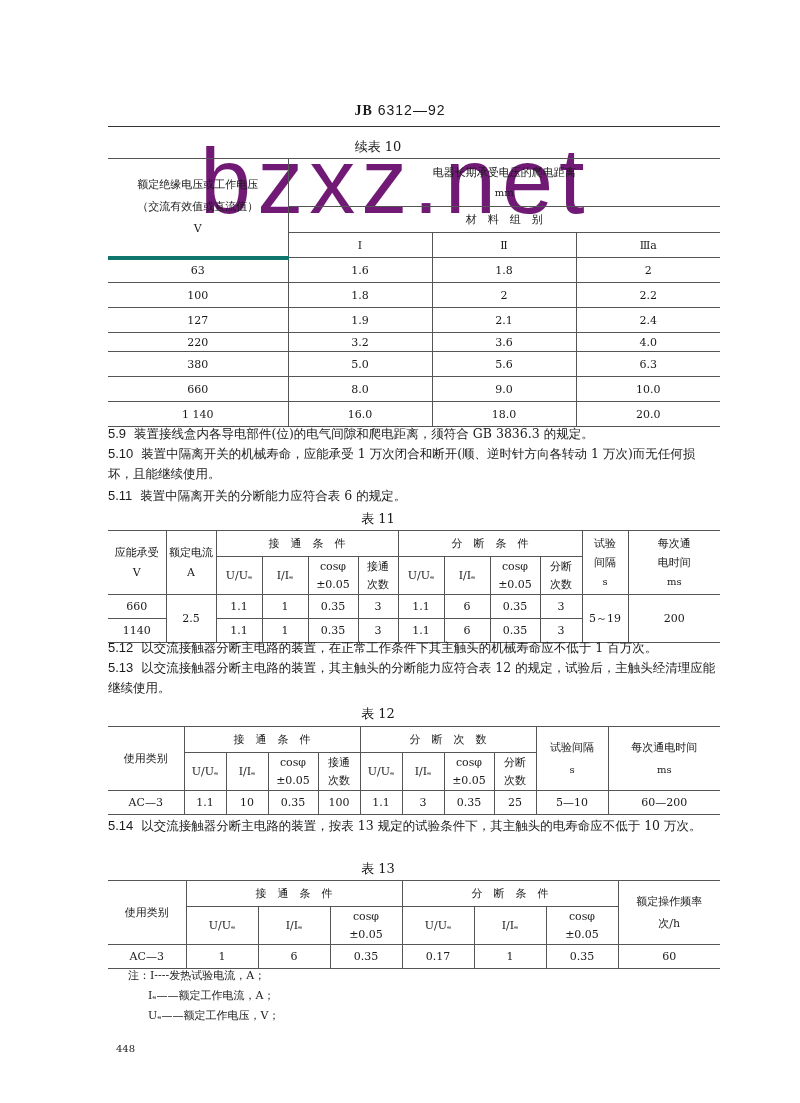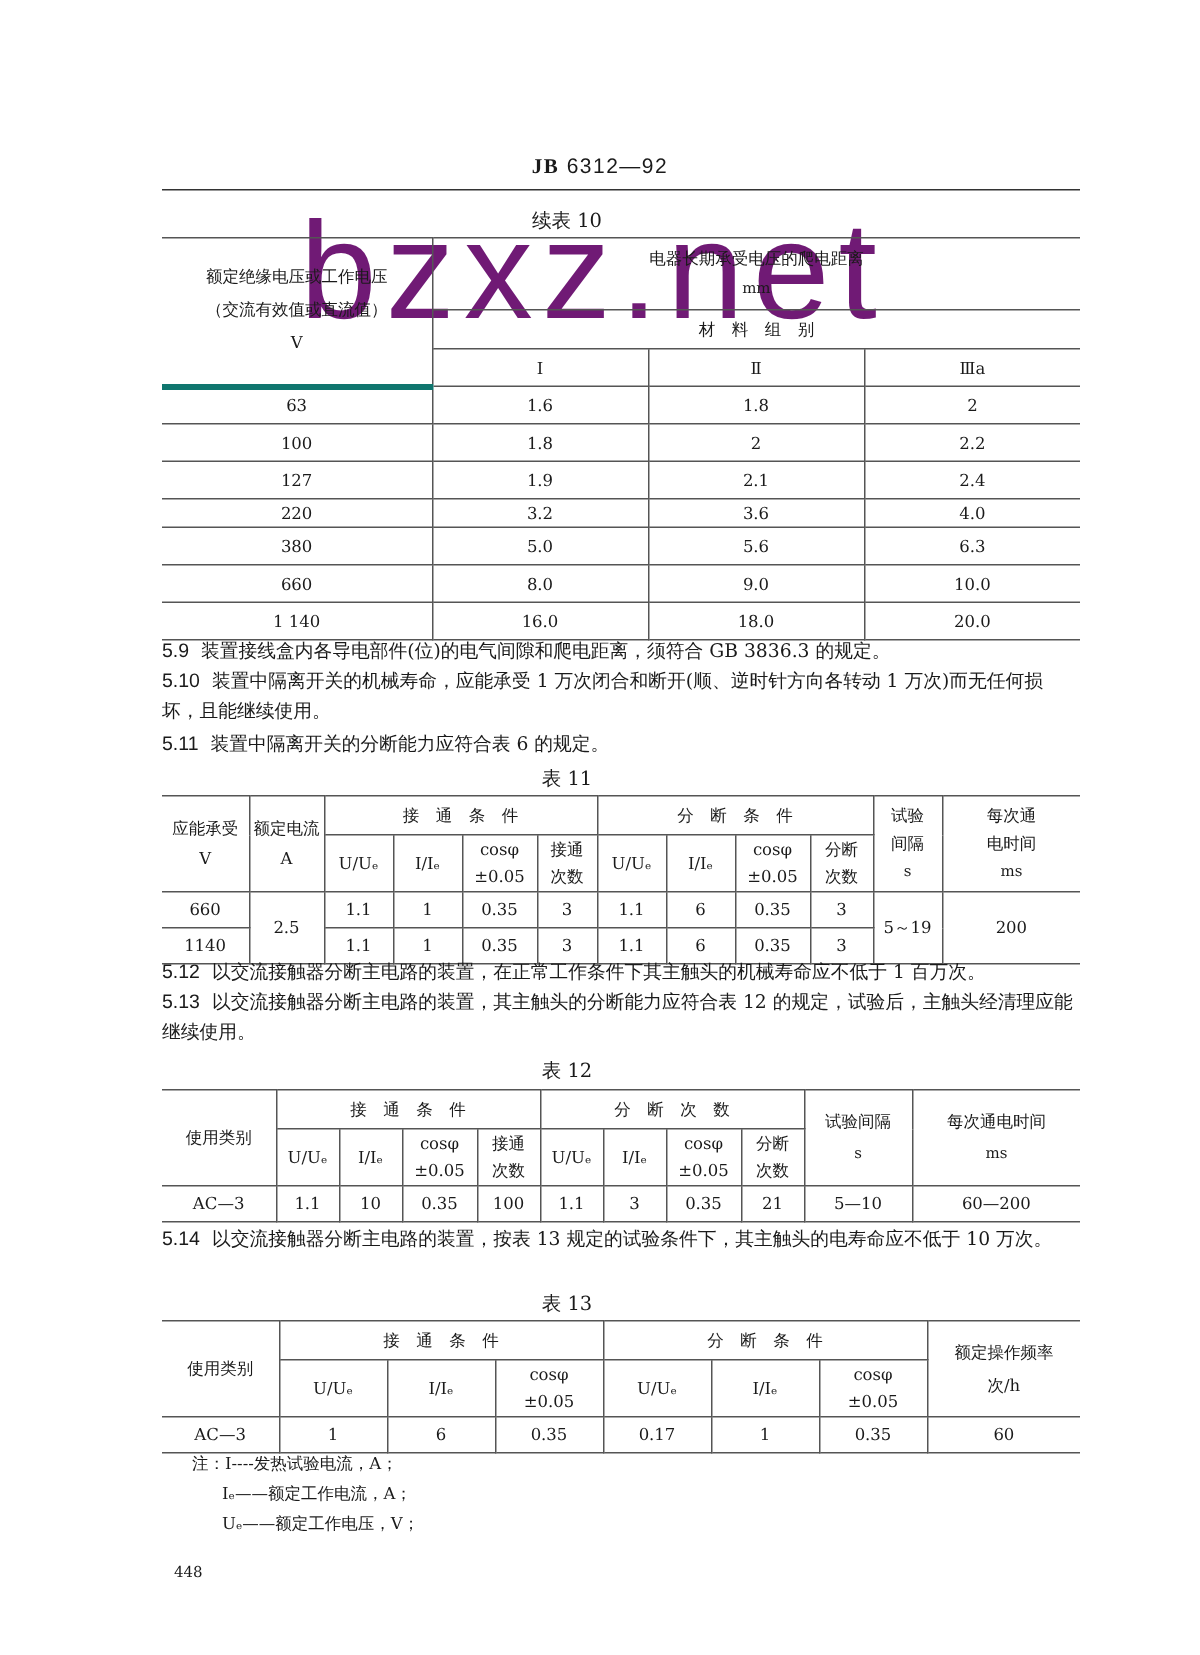--- a/index.html
+++ b/index.html
@@ -267,21 +267,21 @@
   </tr>
   <tr style="height:24px">
     <td>AC—3</td>
     <td>1.1</td>
     <td>10</td>
     <td>0.35</td>
     <td>100</td>
     <td>1.1</td>
     <td>3</td>
     <td>0.35</td>
-    <td>21</td>
+    <td>25</td>
     <td>5—10</td>
     <td>60—200</td>
   </tr>
 </tbody>
   </table>
 
 <div class="para" style="top:816px">
   <span class="num">5.14</span><span>以交流接触器分断主电路的装置，按表 13 规定的试验条件下，其主触头的电寿命应不低于 10 万次。</span>
 </div>
 

